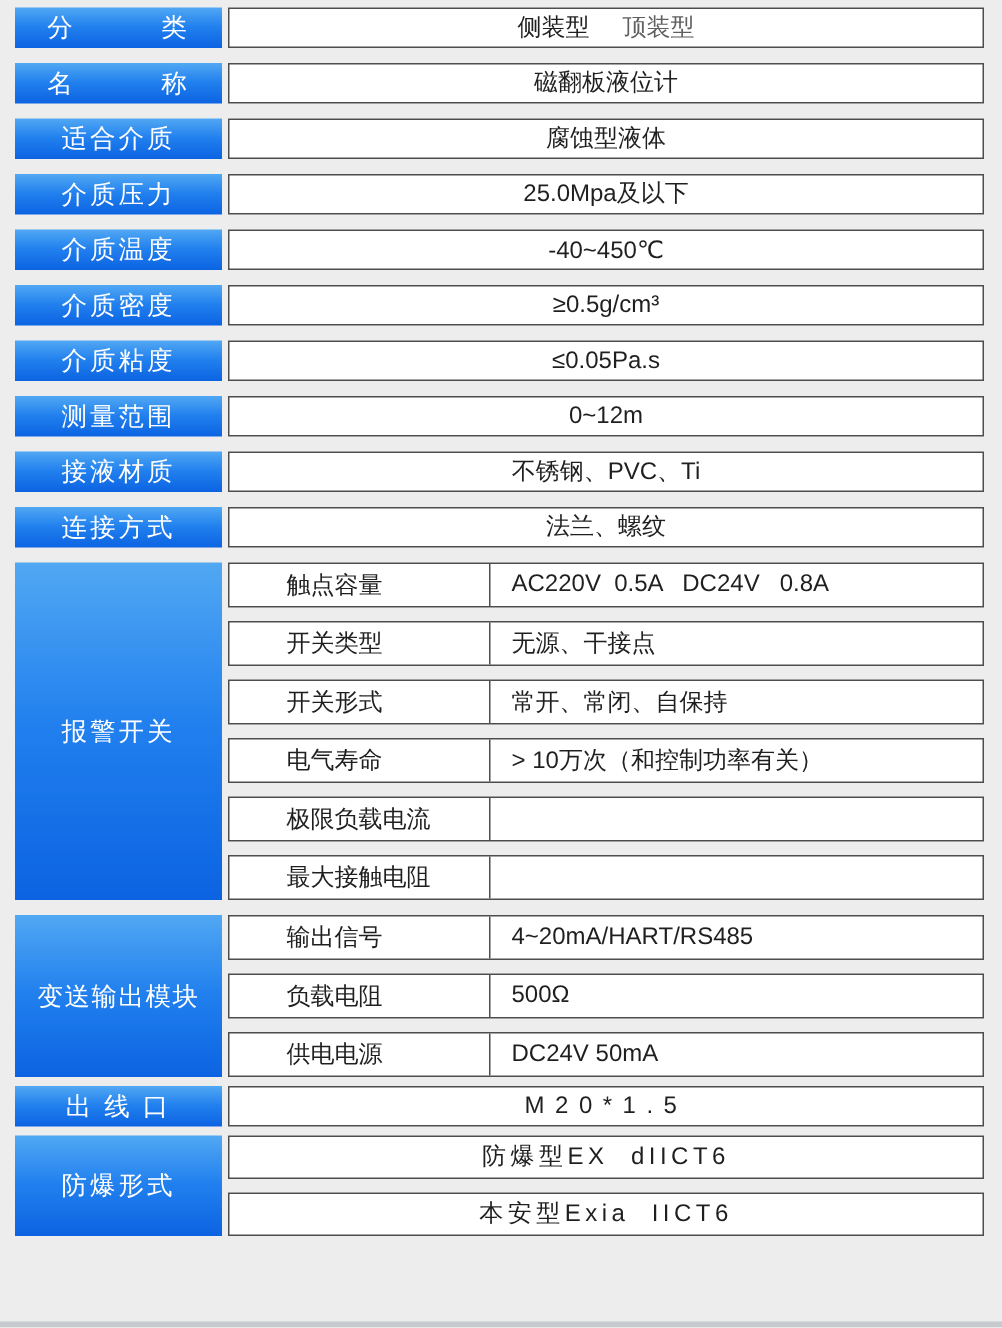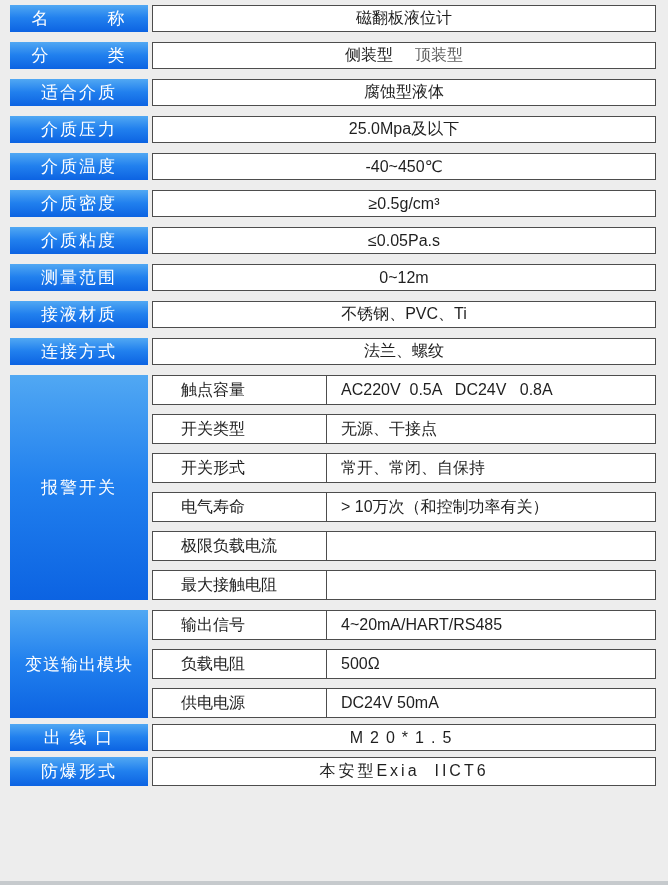--- a/index.html
+++ b/index.html
@@ -71,21 +71,21 @@
     box-sizing: content-box;
   }
   .sub-row:last-child { margin-bottom: 0; }
   .sub-label {
     width: 174px;
     flex: 0 0 174px;
     box-sizing: border-box;
     border-right: 1px solid #4d4d4d;
     display: flex;
     align-items: center;
-    padding-left: 28px;
+    padding-left: 38px;
     font-size: 16px;
     color: #1f1f1f;
     white-space: pre;
   }
   .sub-value {
     flex: 1;
     display: flex;
     align-items: center;
     padding-left: 14px;
     font-size: 16px;
@@ -114,32 +114,32 @@
     height: 4px;
     background: #c6cacd;
   }
 </style>
 </head>
 <body>
 
 <div class="sheet">
 
   <div class="row">
-    <div class="label-cell">名　　　称</div>
-    <div class="value-cell"><span>磁翻板液位计</span></div>
-  </div>
-
-  <div class="row">
     <div class="label-cell">分　　　类</div>
     <div class="value-cell">
       <span>侧装型</span><span class="sep"></span><span class="secondary">顶装型</span>
     </div>
   </div>
 
   <div class="row">
+    <div class="label-cell">名　　　称</div>
+    <div class="value-cell"><span>磁翻板液位计</span></div>
+  </div>
+
+  <div class="row">
     <div class="label-cell">适合介质</div>
     <div class="value-cell"><span>腐蚀型液体</span></div>
   </div>
 
   <div class="row">
     <div class="label-cell">介质压力</div>
     <div class="value-cell"><span>25.0Mpa及以下</span></div>
   </div>
 
   <div class="row">
@@ -220,18 +220,19 @@
   </div>
 
   <div class="row" style="margin-bottom:6px;justify-content:space-between;">
     <div class="label-cell">出 线 口</div>
     <div class="value-cell spaced"><span>M20*1.5</span></div>
   </div>
 
   <div class="group" style="margin-bottom:0;">
     <div class="label-cell">防爆形式</div>
     <div class="full-value-rows">
+      <div class="full-value-row">防爆型EX  dIICT6</div>
       <div class="full-value-row">本安型Exia  IICT6</div>
     </div>
   </div>
 
   <div class="footer-strip"></div>
 </div>
 
 </body></html>

